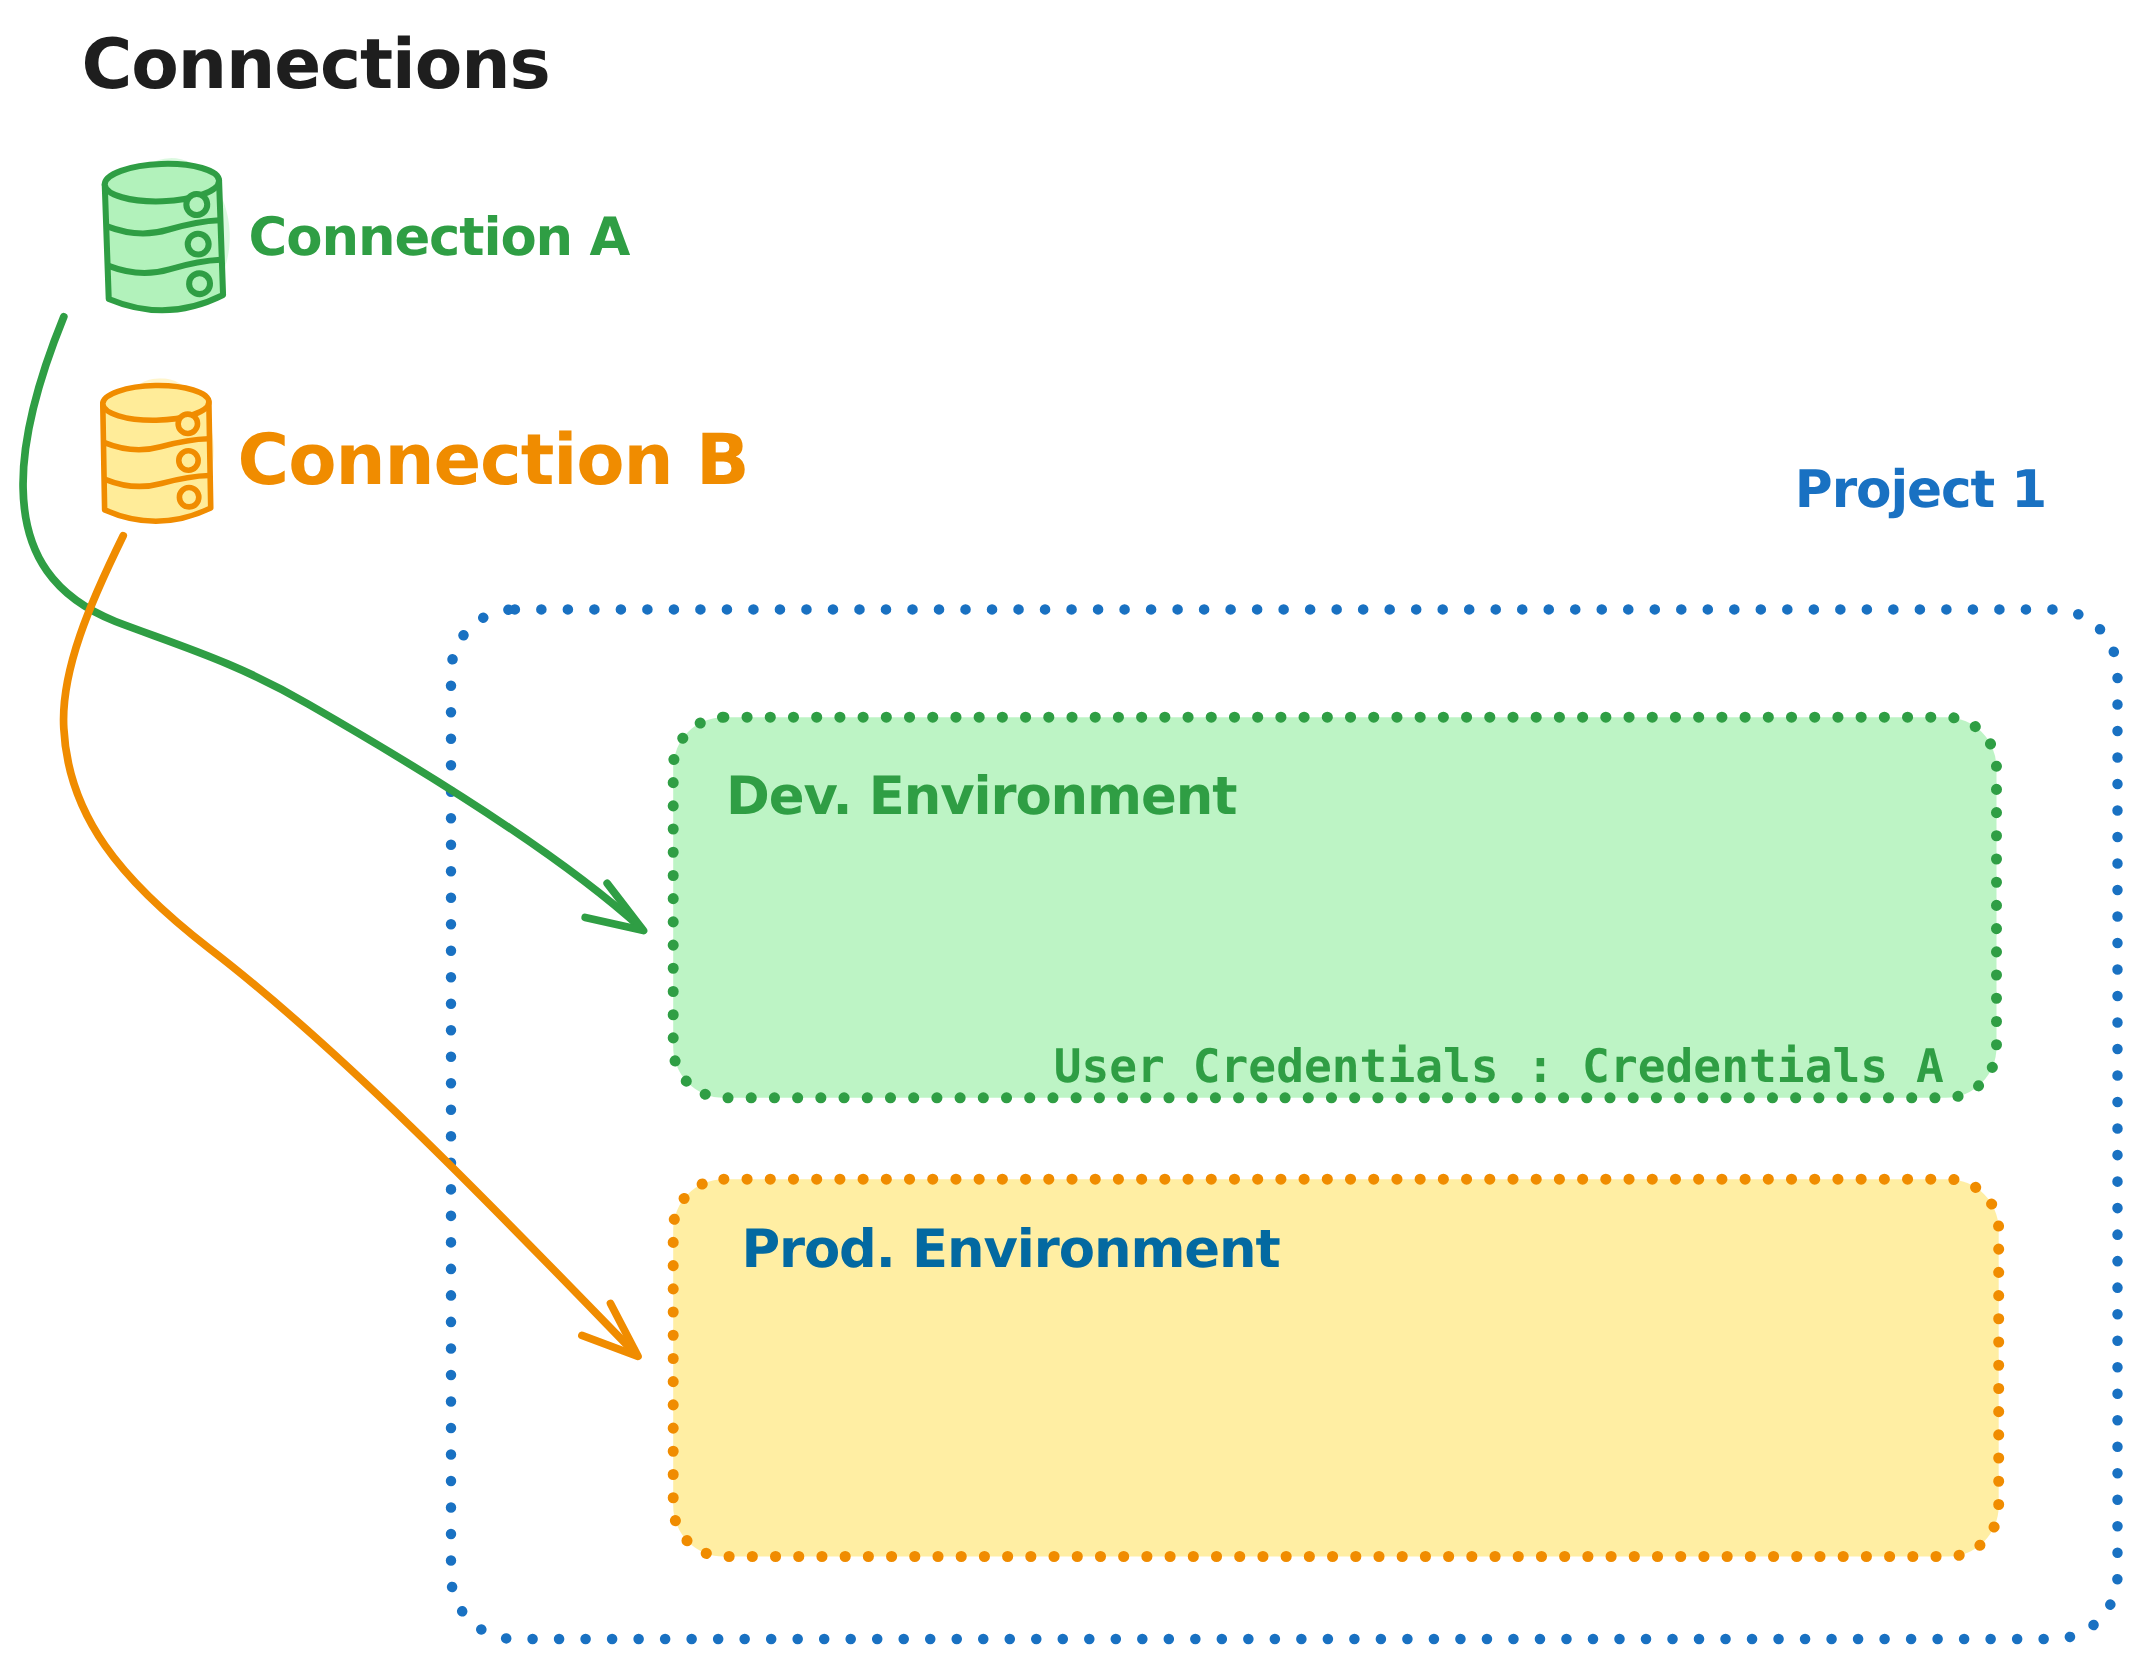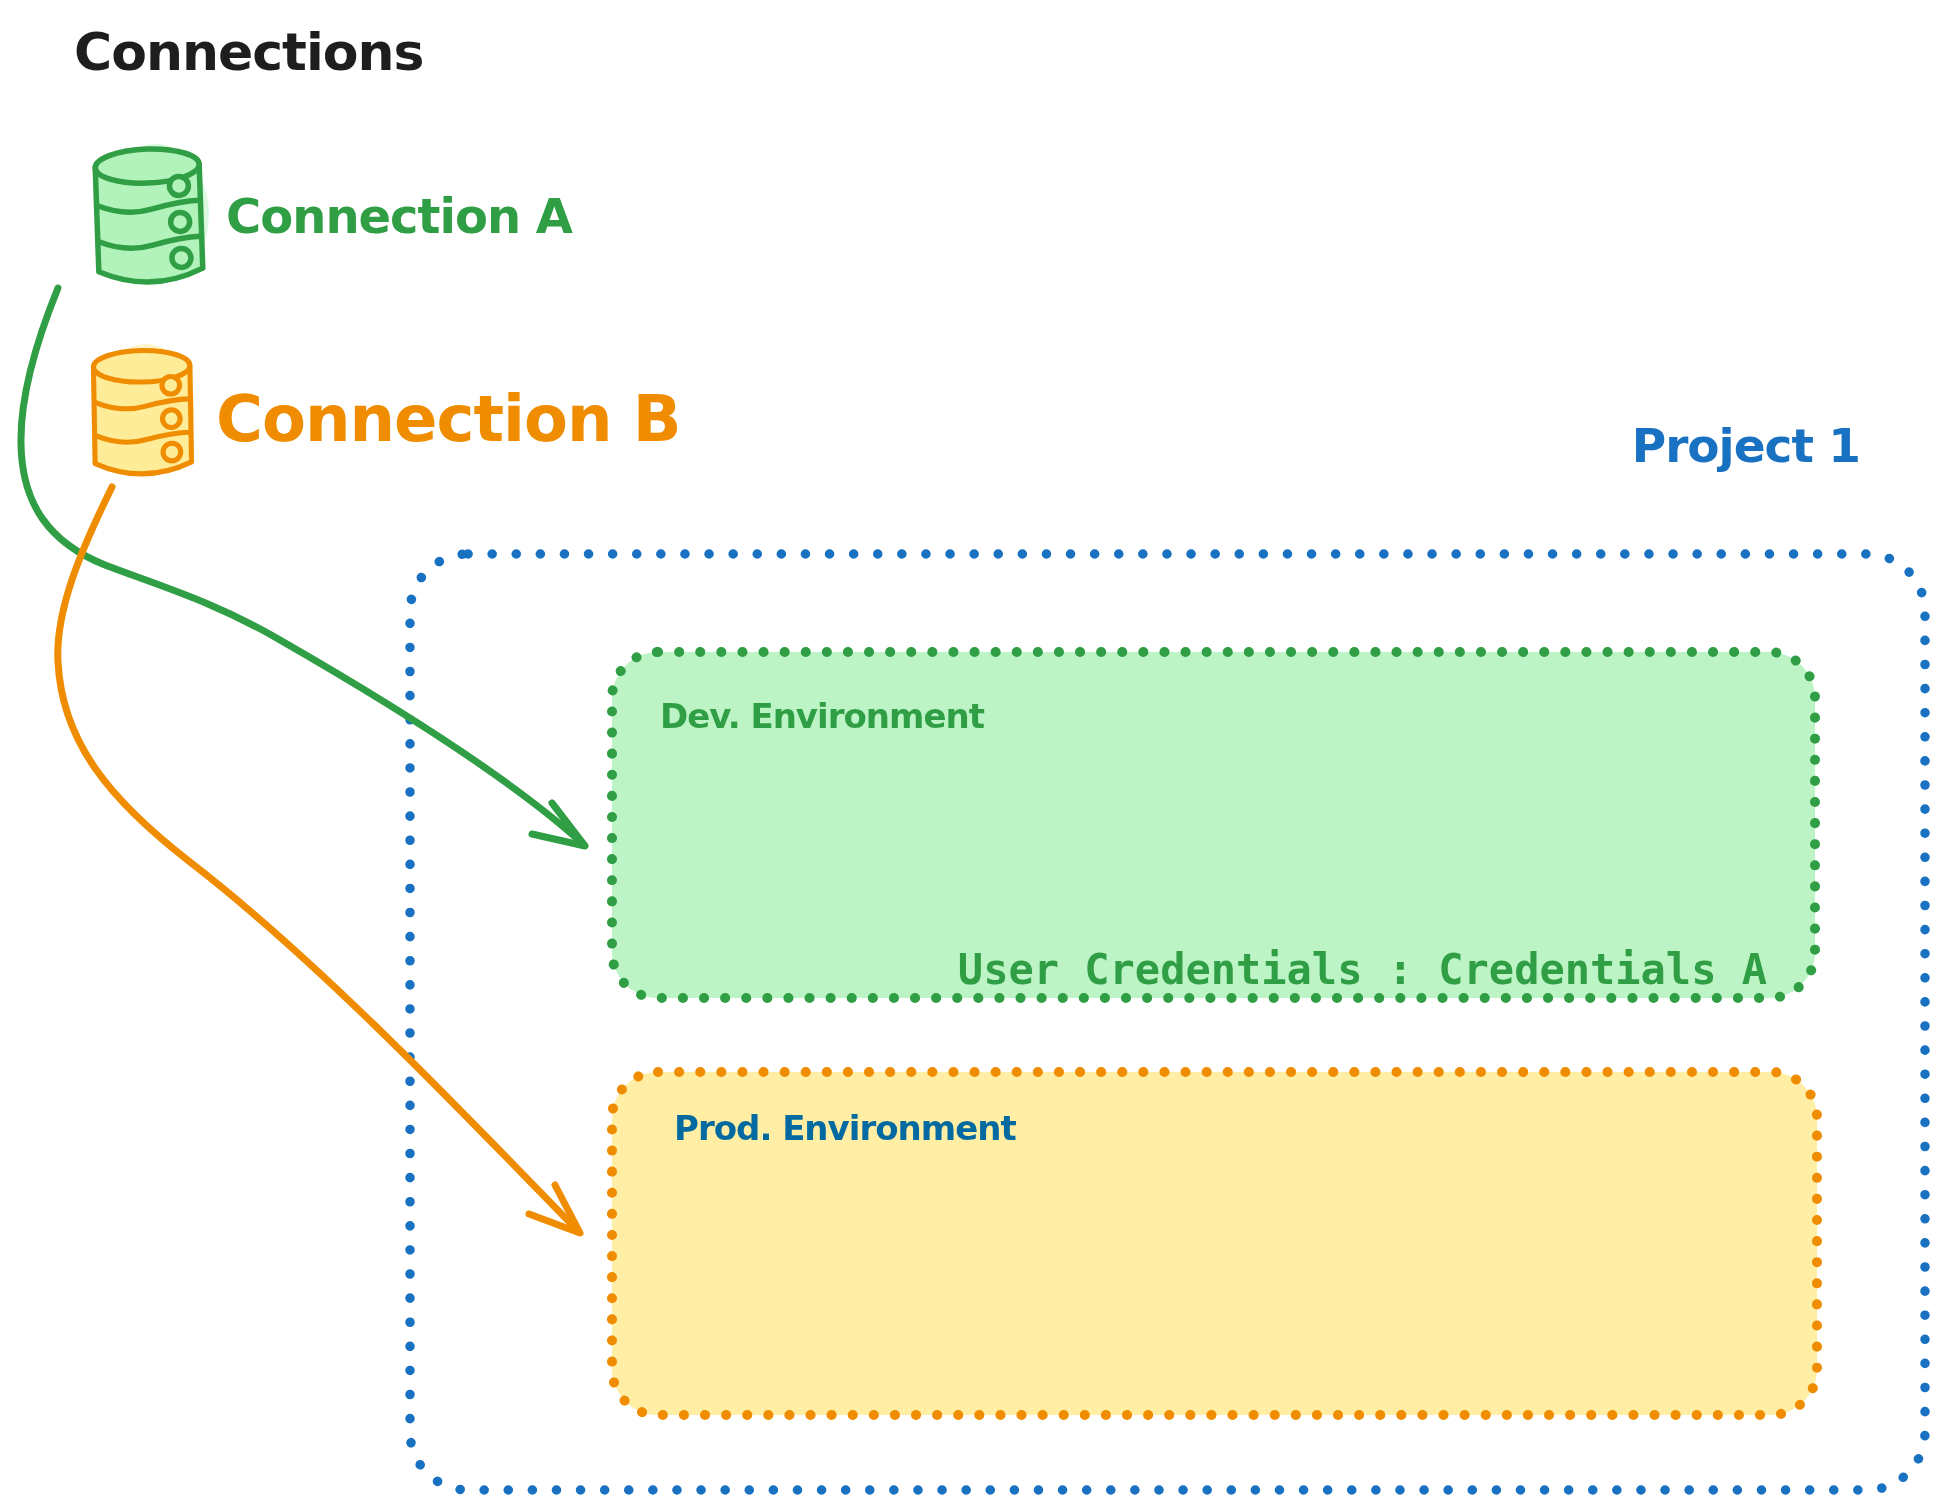--- a/index.html
+++ b/index.html
@@ -14,37 +14,37 @@
   svg.layer {
     position: absolute;
     inset: 0;
     width: 1948px;
     height: 1506px;
   }
   .txt { position: absolute; white-space: nowrap; line-height: 1.1; }
 
   .title {
     left: 74px; top: 24px;
-    font-size: 52px; font-weight: 700;
+    font-size: 63px; font-weight: 700;
     color: #1e1e1e; letter-spacing: -1px;
   }
   .db-icon { position: absolute; }
   .db-a { left: 88px; top: 142px; width: 122px; height: 152px; transform: rotate(-2deg); }
   .db-b { left: 86px; top: 344px; width: 113px; height: 141px; transform: rotate(-1deg); }
 
   .label-a { left: 226px; top: 190px; font-size: 48px; font-weight: 600; color: #2f9e44; letter-spacing: -1px; text-align: right; }
   .label-b { left: 216px; top: 384px; font-size: 64px; font-weight: 600; color: #f08c00; letter-spacing: -1px; }
 
   .project-label {
     right: 88px; top: 420px;
     font-size: 47px; font-weight: 600;
     color: #1971c2; letter-spacing: -1px;
   }
 
-  .env-name { font-weight: 600; font-size: 34px; letter-spacing: -1px; }
+  .env-name { font-weight: 600; font-size: 48px; letter-spacing: -1px; }
   .env-dev  { left: 660px; top: 698px;  color: #2f9e44; }
   .env-prod { left: 674px; top: 1110px; color: #0369a1; }
 
   .cred {
     font-family: "DejaVu Sans Mono", monospace;
     font-size: 42px; font-weight: 700;
     text-align: right;
     margin-top: 35px;
   }
   .cred-dev  { left: 612px; width: 1155px; top: 912px;  color: #2f9e44; }

